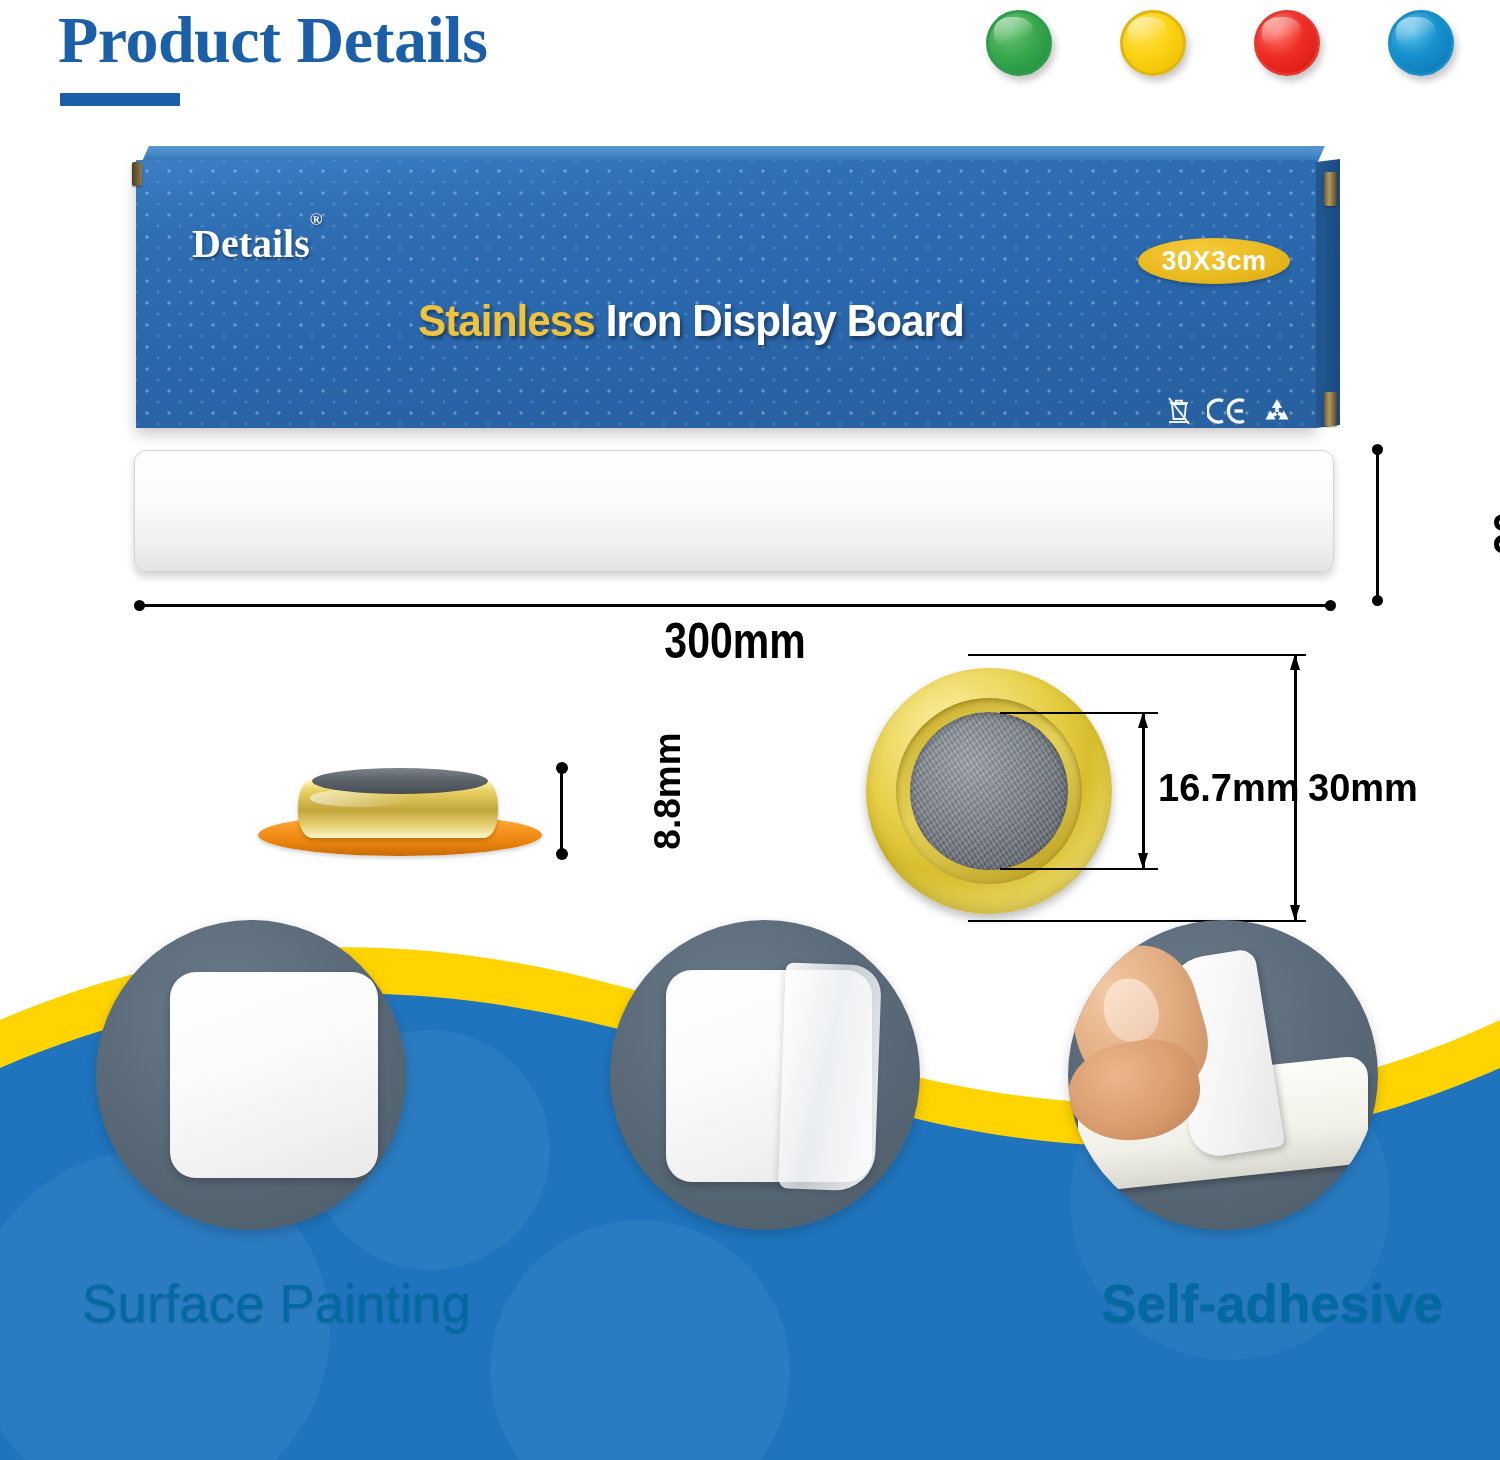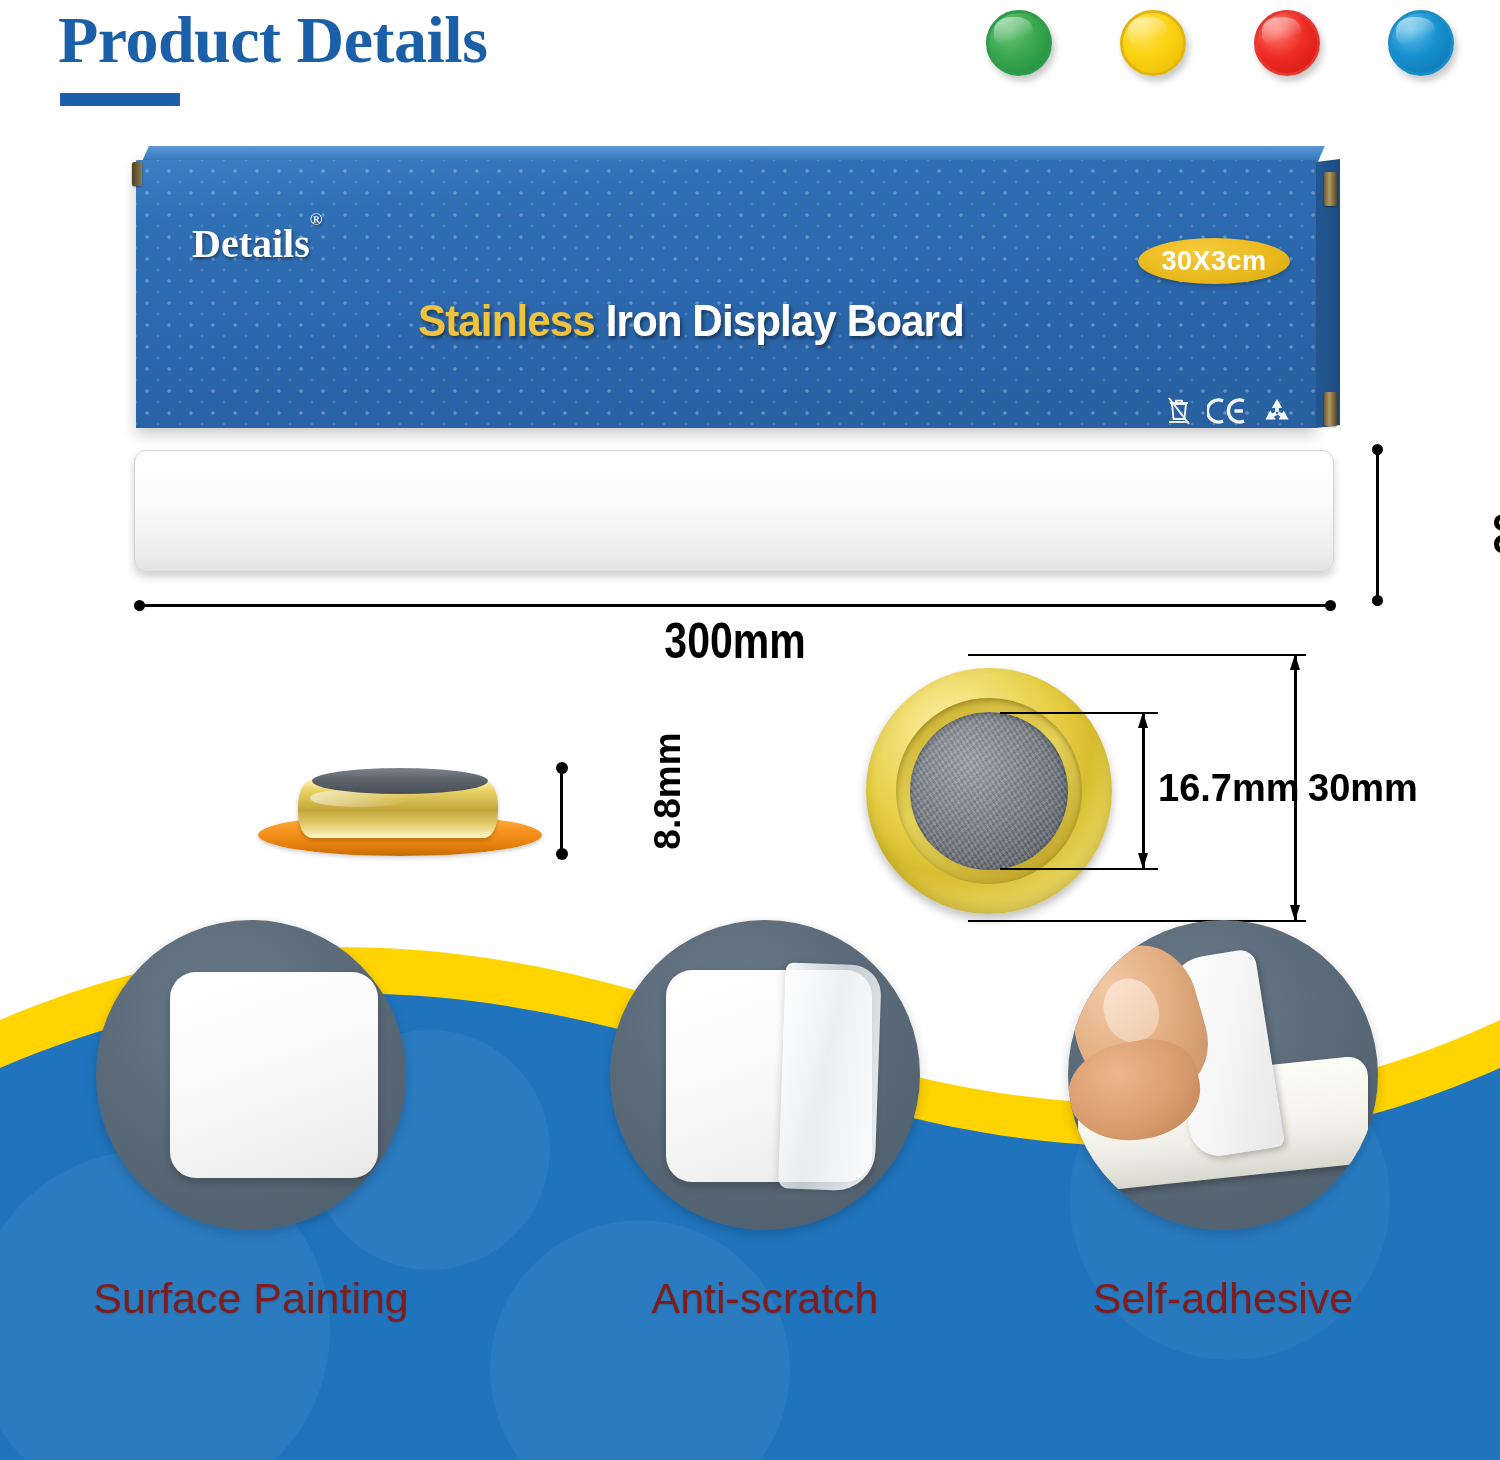--- a/index.html
+++ b/index.html
@@ -193,22 +193,22 @@
     position:absolute; width:310px; height:310px; border-radius:50%; overflow:hidden;
     background:radial-gradient(circle at 42% 30%,#6b7b8a 0%,#5a6a78 48%,#4d5b68 100%);
     box-shadow:0 4px 12px rgba(0,0,0,.18);
   }
   .sheet{
     position:absolute; border-radius:26px;
     background:linear-gradient(160deg,#ffffff 0%,#fbfbfb 40%,#f2f2f2 72%,#e8e8e8 100%);
     box-shadow:0 4px 10px rgba(0,0,0,.22);
   }
   .fcaption{
-    position:absolute; width:440px; text-align:center; color:#7f1d1d;
-    font-size:43px; line-height:1.22; text-shadow:0 1px 2px rgba(0,0,0,.18);
+    position:absolute; width:440px; text-align:right; color:#0369a1;
+    font-size:53px; line-height:1.22; text-shadow:0 1px 2px rgba(0,0,0,.18);
   }
 </style>
 </head>
 <body>
 
 <div class="stage">
 
   <div class="page-title">Product Details</div>
   <div class="title-underline"></div>
 
@@ -341,21 +341,20 @@
 
     <div class="feature" style="left:610px; top:20px;">
       <div class="fphoto" style="left:0; top:0;">
         <div class="sheet" style="left:56px; top:50px; width:206px; height:212px;"></div>
         <div style="position:absolute; left:172px; top:44px; width:96px; height:226px;
                     background:linear-gradient(100deg,rgba(255,255,255,.95),rgba(232,236,240,.75) 45%,rgba(255,255,255,.9));
                     border-radius:8px 30px 40px 10px; transform:rotate(2deg);
                     box-shadow:-2px 0 6px rgba(0,0,0,.12);"></div>
       </div>
       <div class="fcaption" style="left:-65px; top:352px;">
-        <div>Anti-scratch</div>
       </div>
     </div>
 
     <div class="feature" style="left:1068px; top:20px;">
       <div class="fphoto" style="left:0; top:0;">
 
         <div style="position:absolute; left:10px; top:150px; width:290px; height:108px;
                     background:linear-gradient(180deg,#fdfdf8 0%,#f1f0e8 65%,#d9d8cf 100%);
                     border-radius:6px 22px 12px 8px; transform:skewY(-6deg);
                     box-shadow:0 4px 6px rgba(0,0,0,.26);"></div>
@@ -368,19 +367,19 @@
         <div style="position:absolute; left:6px; top:28px; width:128px; height:150px;
                     background:radial-gradient(ellipse at 35% 25%,#f3c9a4 0%,#e3ae83 50%,#c78f63 100%);
                     border-radius:58% 45% 40% 55%; transform:rotate(-16deg);"></div>
         <div style="position:absolute; left:36px; top:58px; width:54px; height:64px;
                     background:linear-gradient(160deg,#fce6d4,#f0cdb0);
                     border-radius:50% 50% 46% 46%; transform:rotate(-18deg); opacity:.92;"></div>
         <div style="position:absolute; left:0px; top:122px; width:132px; height:98px;
                     background:radial-gradient(ellipse at 40% 30%,#ecb68d 0%,#d79a6c 60%,#bb7f54 100%);
                     border-radius:48% 40% 46% 52%; transform:rotate(-10deg);"></div>
       </div>
-      <div class="fcaption" style="left:-65px; top:352px;">
+      <div class="fcaption" style="left:-65px; top:352px;font-weight:bold;">
         <div>Self-adhesive</div>
       </div>
     </div>
   </div>
 
 </div>
 
 </body></html>

